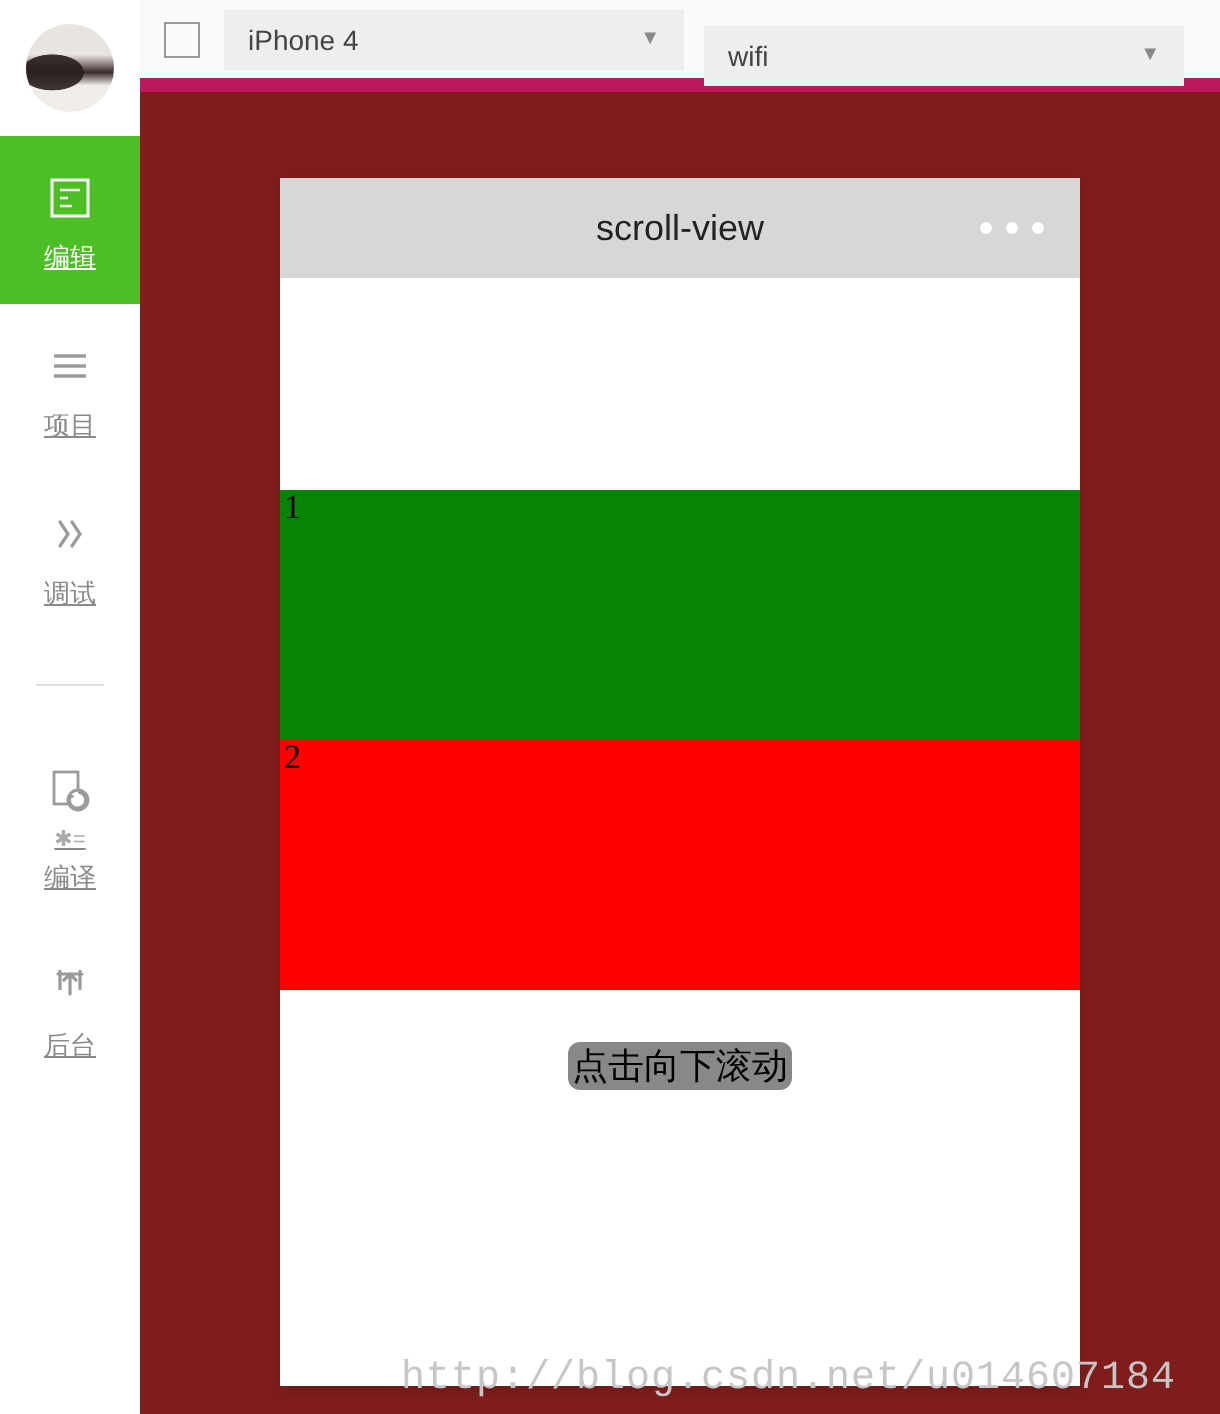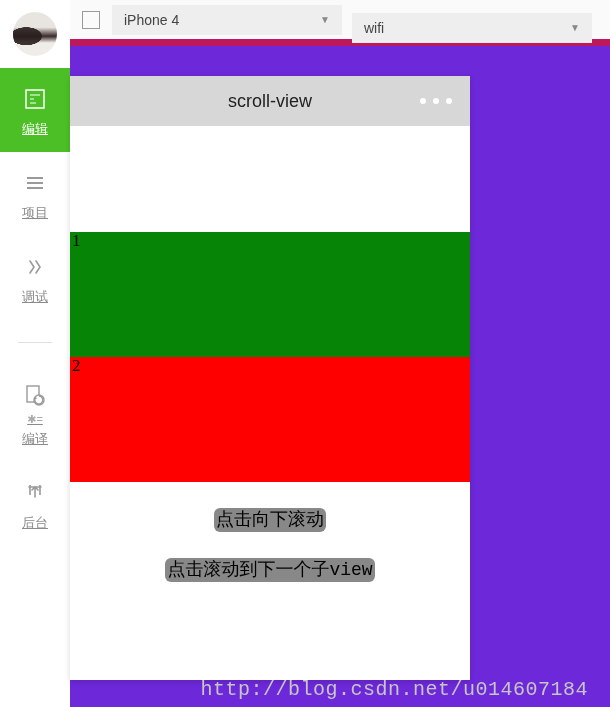--- a/index.html
+++ b/index.html
@@ -14,35 +14,35 @@
     .sidebar-item .icon { width: 26px; height: 26px; display:flex; align-items:center; justify-content:center; margin-bottom: 8px; }
     .sidebar-sep { width: 34px; height: 1px; background: #e0e0e0; margin: 22px 0; }
     
     .topbar { position:absolute; left:70px; top:0; right:0; height:46px; background: #fafafa; border-bottom:7px solid #be185d; display:flex; align-items:center; }
     .topbar-square { width:18px; height:18px; border:1px solid #999; margin:0 12px; }
     .dropdown { height: 30px; background:#eeeeee; display:flex; align-items:center; justify-content:space-between; padding: 0 12px; margin-right: 10px; color:#444; font-size:14px; cursor:pointer; }
     .dropdown.device { flex:0 0 230px; }
     .dropdown.network { flex:0 0 240px;margin-top:16px; }
     .dropdown .chev { color:#888; font-size:10px; }
     
-    .canvas { position:absolute; left:70px; top:46px; right:0; bottom:0; background:#6d28d9; display:flex; align-items:flex-start; justify-content:flex-start; padding-top: 30px; }
+    .canvas { position:absolute; left:70px; top:46px; right:0; bottom:0; background:#7f1d1d; display:flex; align-items:flex-start; justify-content:center; padding-top: 43px; }
     
     .phone { width: 400px; height: 604px; background:#fff; box-shadow: 0 2px 6px rgba(0,0,0,0.15); display:flex; flex-direction:column; }
     .phone-header { height:50px; background:#d7d7d7; display:flex; align-items:center; justify-content:center; position:relative; color:#222; font-size:18px; }
     .phone-dots { position:absolute; right:18px; top:0; bottom:0; display:flex; align-items:center; gap:7px; }
     .phone-dots span { width:6px; height:6px; border-radius:50%; background:#fff; }
     
     .phone-body { flex:1; display:flex; flex-direction:column; }
     .spacer-top { height:106px; }
     .block { height:125px; color:#000; font-family: "SimSun", serif; font-size:17px; padding-left:2px; line-height:18px; }
     .block.green { background:#068406; }
     .block.red { background:#ff0000; }
     
     .btn-row { display:flex; justify-content:center; }
-    .btn { background:#888888; color:#000; font-family:Liberation Mono, monospace; font-size:18px; padding:1px 2px; border-radius:6px; line-height:22px; cursor:pointer; }
+    .btn { background:#888888; color:#000; font-family:Liberation Sans, sans-serif; font-size:18px; padding:1px 2px; border-radius:6px; line-height:22px; cursor:pointer; }
     
     .watermark { position:absolute; right:22px; bottom:6px; color:#c6c6c6; font-family: "Courier New", monospace; font-size:20px; letter-spacing:0.5px; pointer-events:none; }
   </style>
 </head>
 <body>
 
 <div class="sidebar">
   <div class="avatar"></div>
 
   <div class="sidebar-item active">
@@ -123,20 +123,17 @@
     </div>
     <div class="phone-body">
       <div class="spacer-top"></div>
       <div class="block green"><span>1</span></div>
       <div class="block red"><span>2</span></div>
       <div style="height:26px"></div>
       <div class="btn-row">
         <span class="btn">点击向下滚动</span>
       </div>
       <div style="height:26px"></div>
-      <div class="btn-row">
-        <span class="btn">点击滚动到下一个子view</span>
-      </div>
     </div>
   </div>
 </div>
 
 <div class="watermark">http://blog.csdn.net/u014607184</div>
 
 </body></html>

